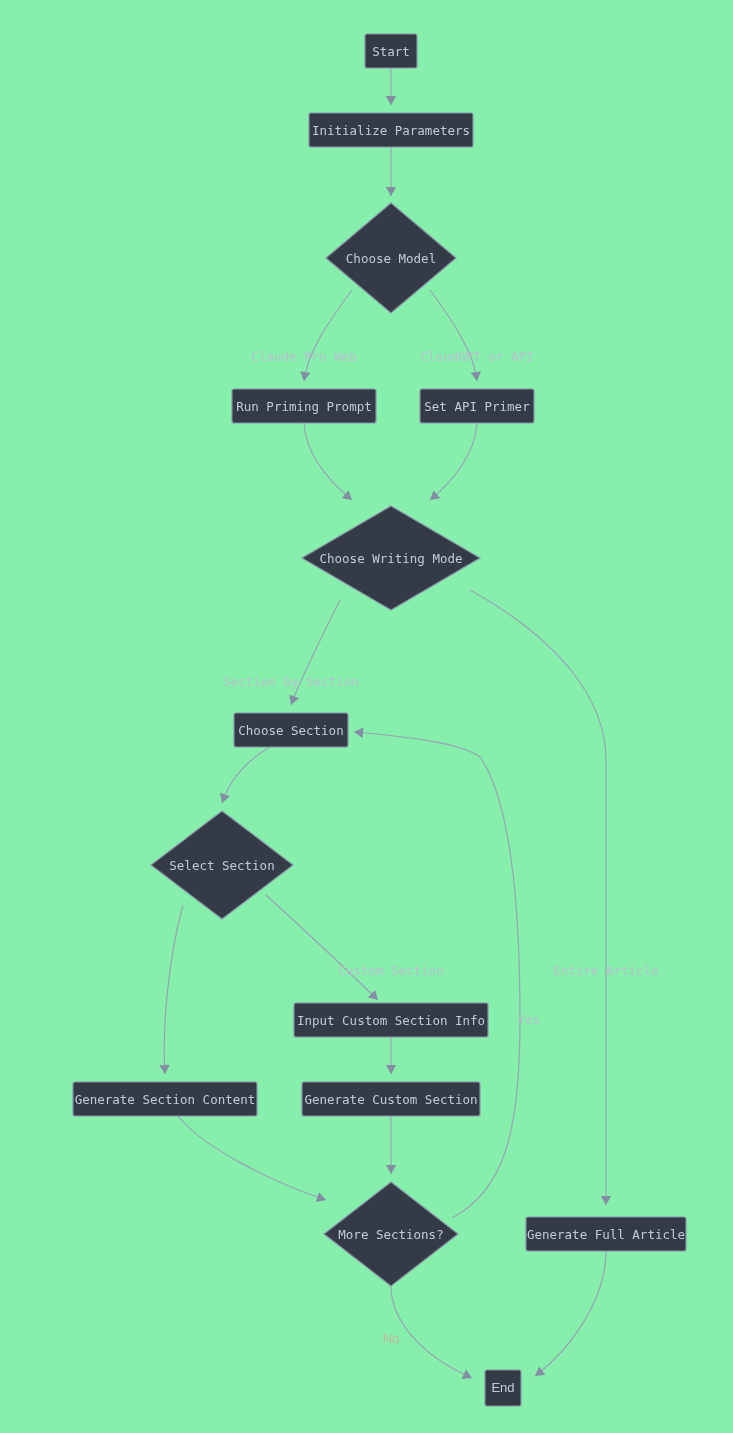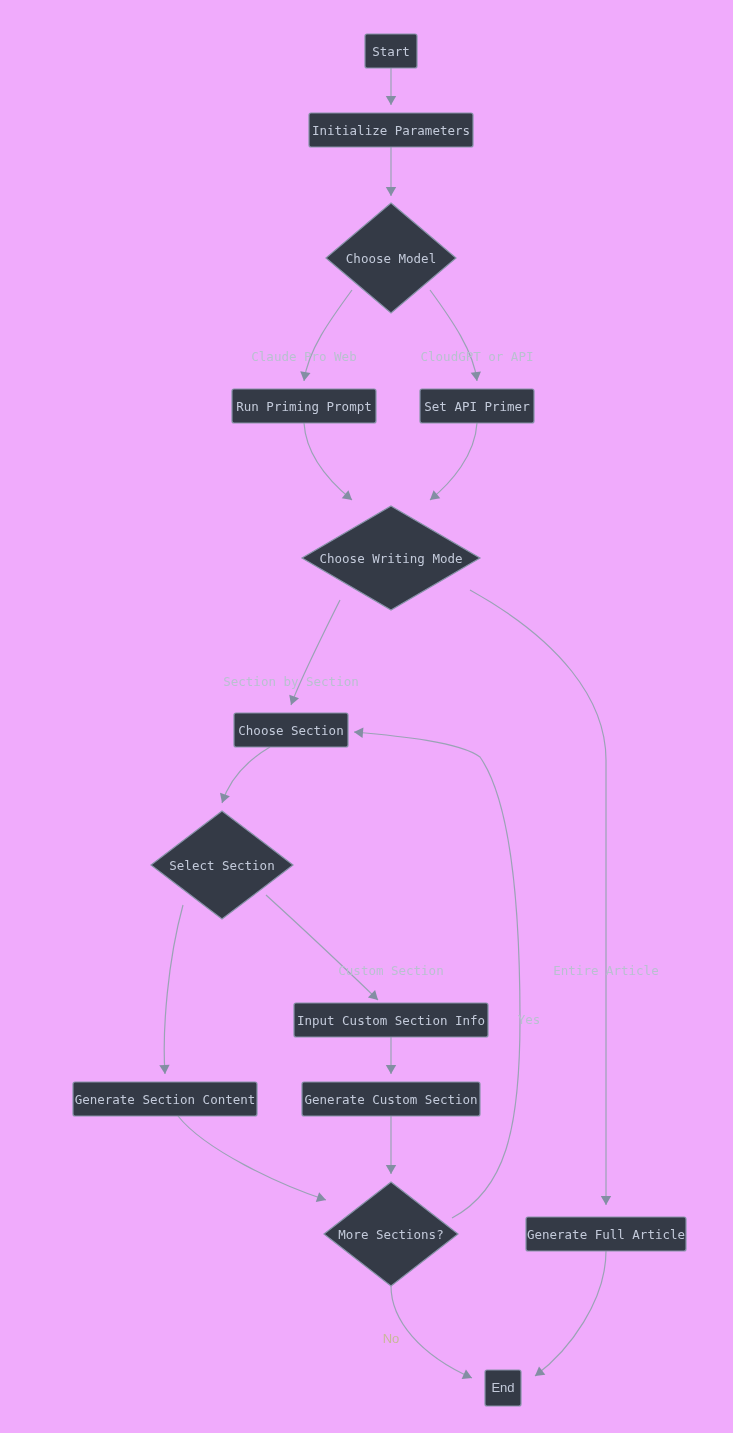--- a/index.html
+++ b/index.html
@@ -4,21 +4,21 @@
 <style>
   html, body {
     margin: 0;
     padding: 0;
     background: #282c34;
   }
   #canvas {
     position: relative;
     width: 733px;
     height: 1433px;
-    background: #f0abfc;
+    background: #86efac;
     overflow: hidden;
   }
   svg#flow {
     display: block;
     width: 733px;
     height: 1433px;
   }
   .node-shape {
     fill: #343a46;
     stroke: #8792a8;

